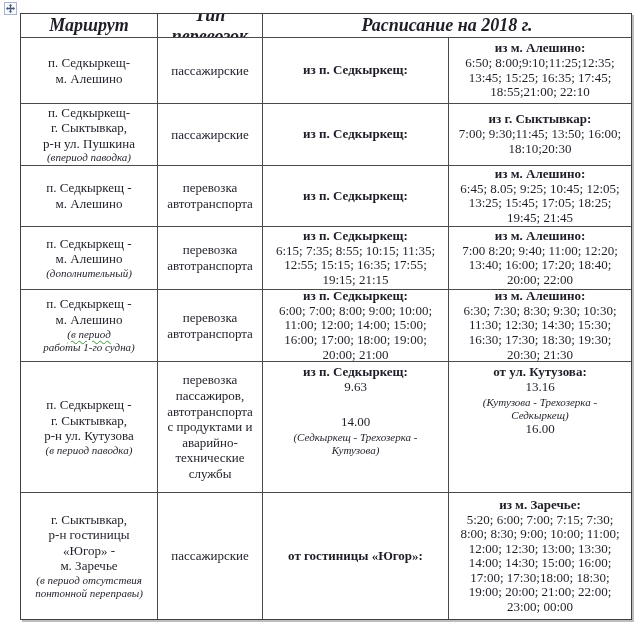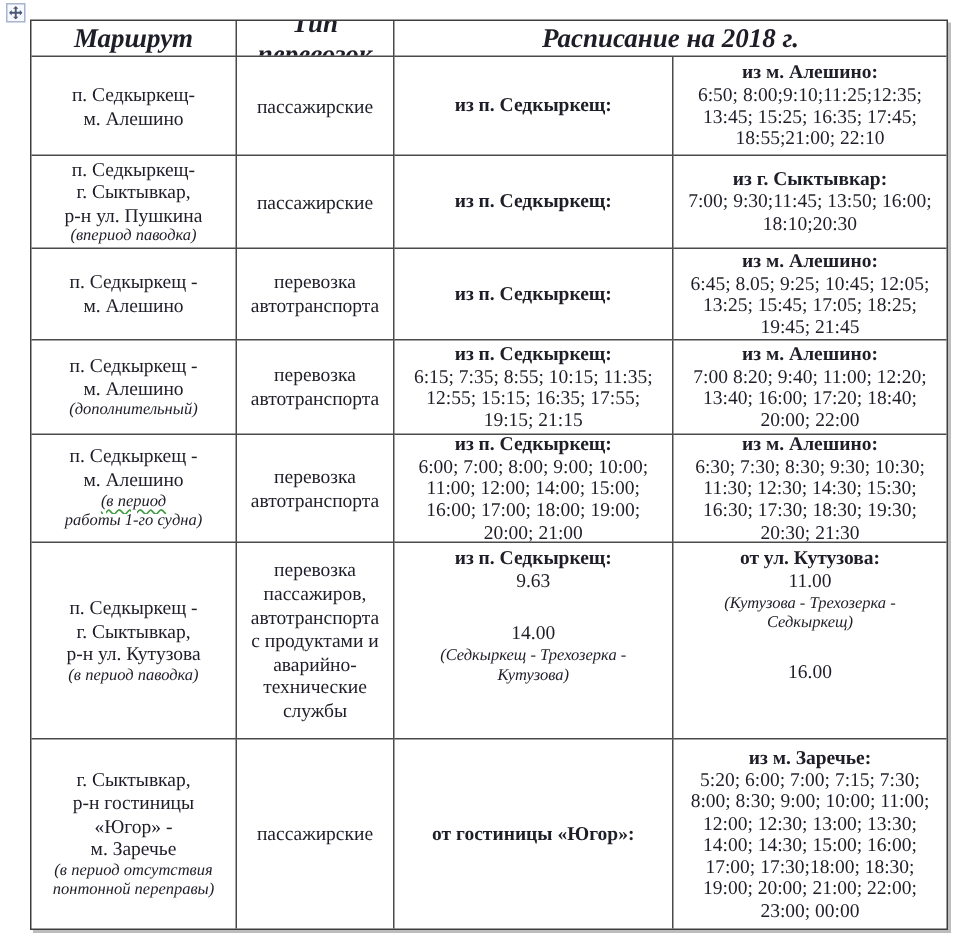--- a/index.html
+++ b/index.html
@@ -38,21 +38,21 @@
   .note-u{
     font-style:italic;font-size:11px;line-height:1.25;
     text-decoration:underline wavy #3a9a3a 1px;text-underline-offset:2px;
   }
   .sh{font-weight:bold;line-height:1.15;}
   .times{white-space:pre-line;line-height:1.12;}
   .sched{justify-content:flex-start;padding-top:3px;}
   .sched.vcenter{justify-content:center;padding-top:1px;}
   .t-big{line-height:1.15;}
   .gap44{margin-top:20px;}
-  .gap18{margin-top:19px;}
+  .gap18{}
   .r6note{margin-top:1px;}
 </style>
 </head>
 <body>
 
 <div class="move-handle">
   <svg width="9" height="9" viewBox="0 0 10 10">
     <path d="M5 0 L7 2 H5.7 V4.3 H8 V3 L10 5 L8 7 V5.7 H5.7 V8 H7 L5 10 L3 8 H4.3 V5.7 H2 V7 L0 5 L2 3 V4.3 H4.3 V2 H3 Z" fill="#4a5878"></path>
   </svg>
 </div>
@@ -186,21 +186,21 @@
     </div>
   <div class="cell sched">
     <span class="sh">из п. Седкыркещ:</span>
     <span class="times t-big">9.63</span>
     <span class="times t-big gap44">14.00</span>
     <span class="note r6note">(Седкыркещ - Трехозерка -
 Кутузова)</span>
   </div>
   <div class="cell sched lc">
     <span class="sh">от ул. Кутузова:</span>
-    <span class="times t-big">11.00</span>
+    <span class="times t-big">13.16</span>
     <span class="note r6note">(Кутузова - Трехозерка -
 Седкыркещ)</span>
     <span class="times t-big gap18">16.00</span>
   </div>
 
   <div class="cell lr">
     <span class="route">г. Сыктывкар,
 р-н гостиницы
 «Югор» -
 м. Заречье</span>

